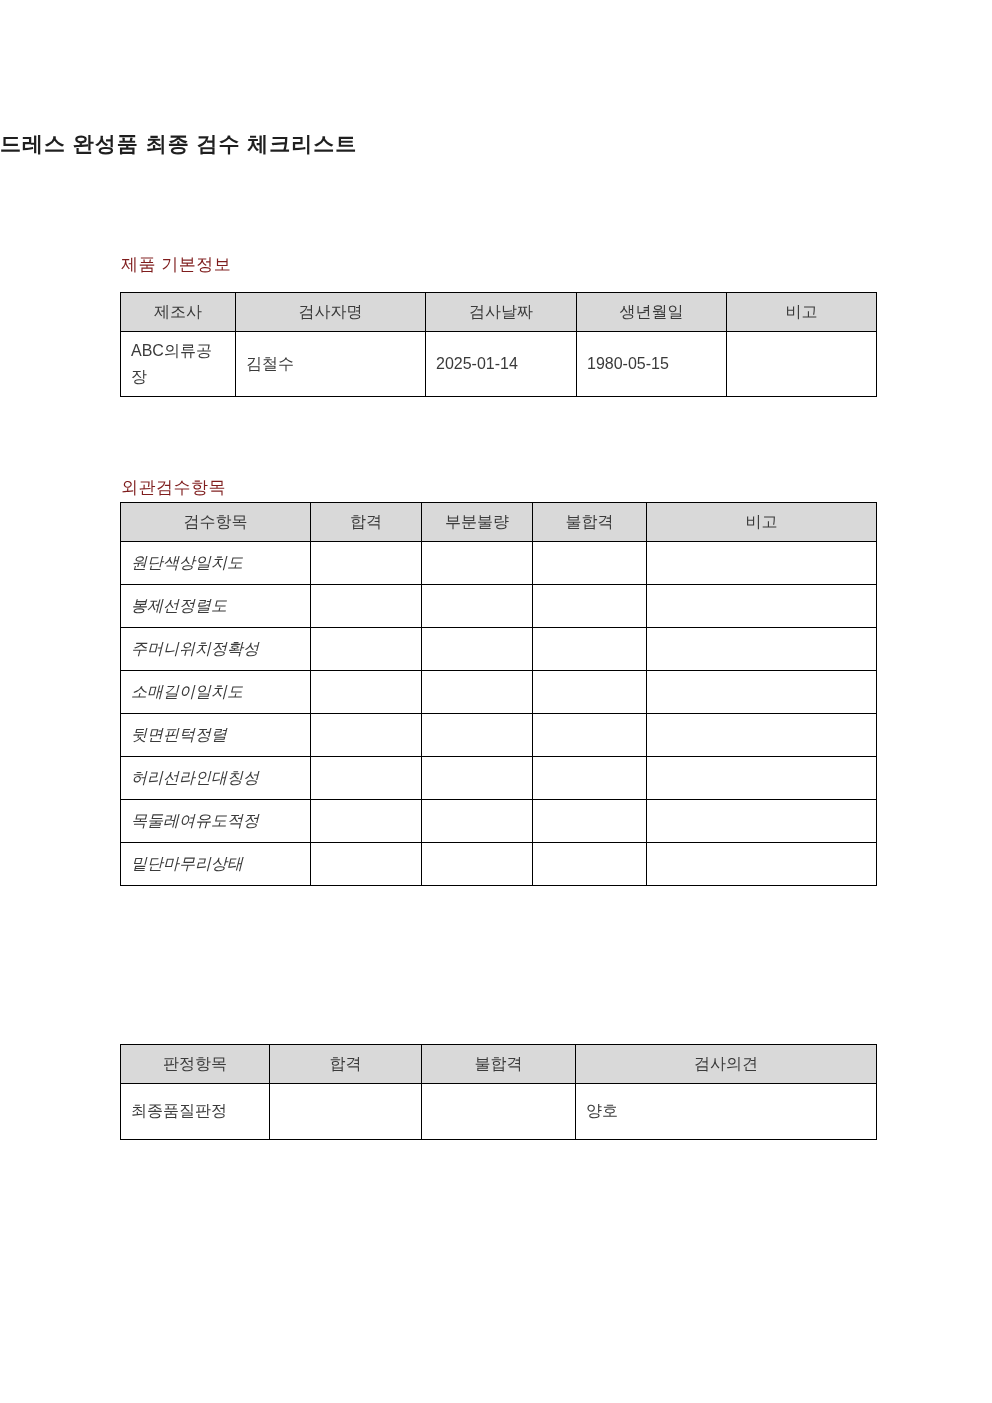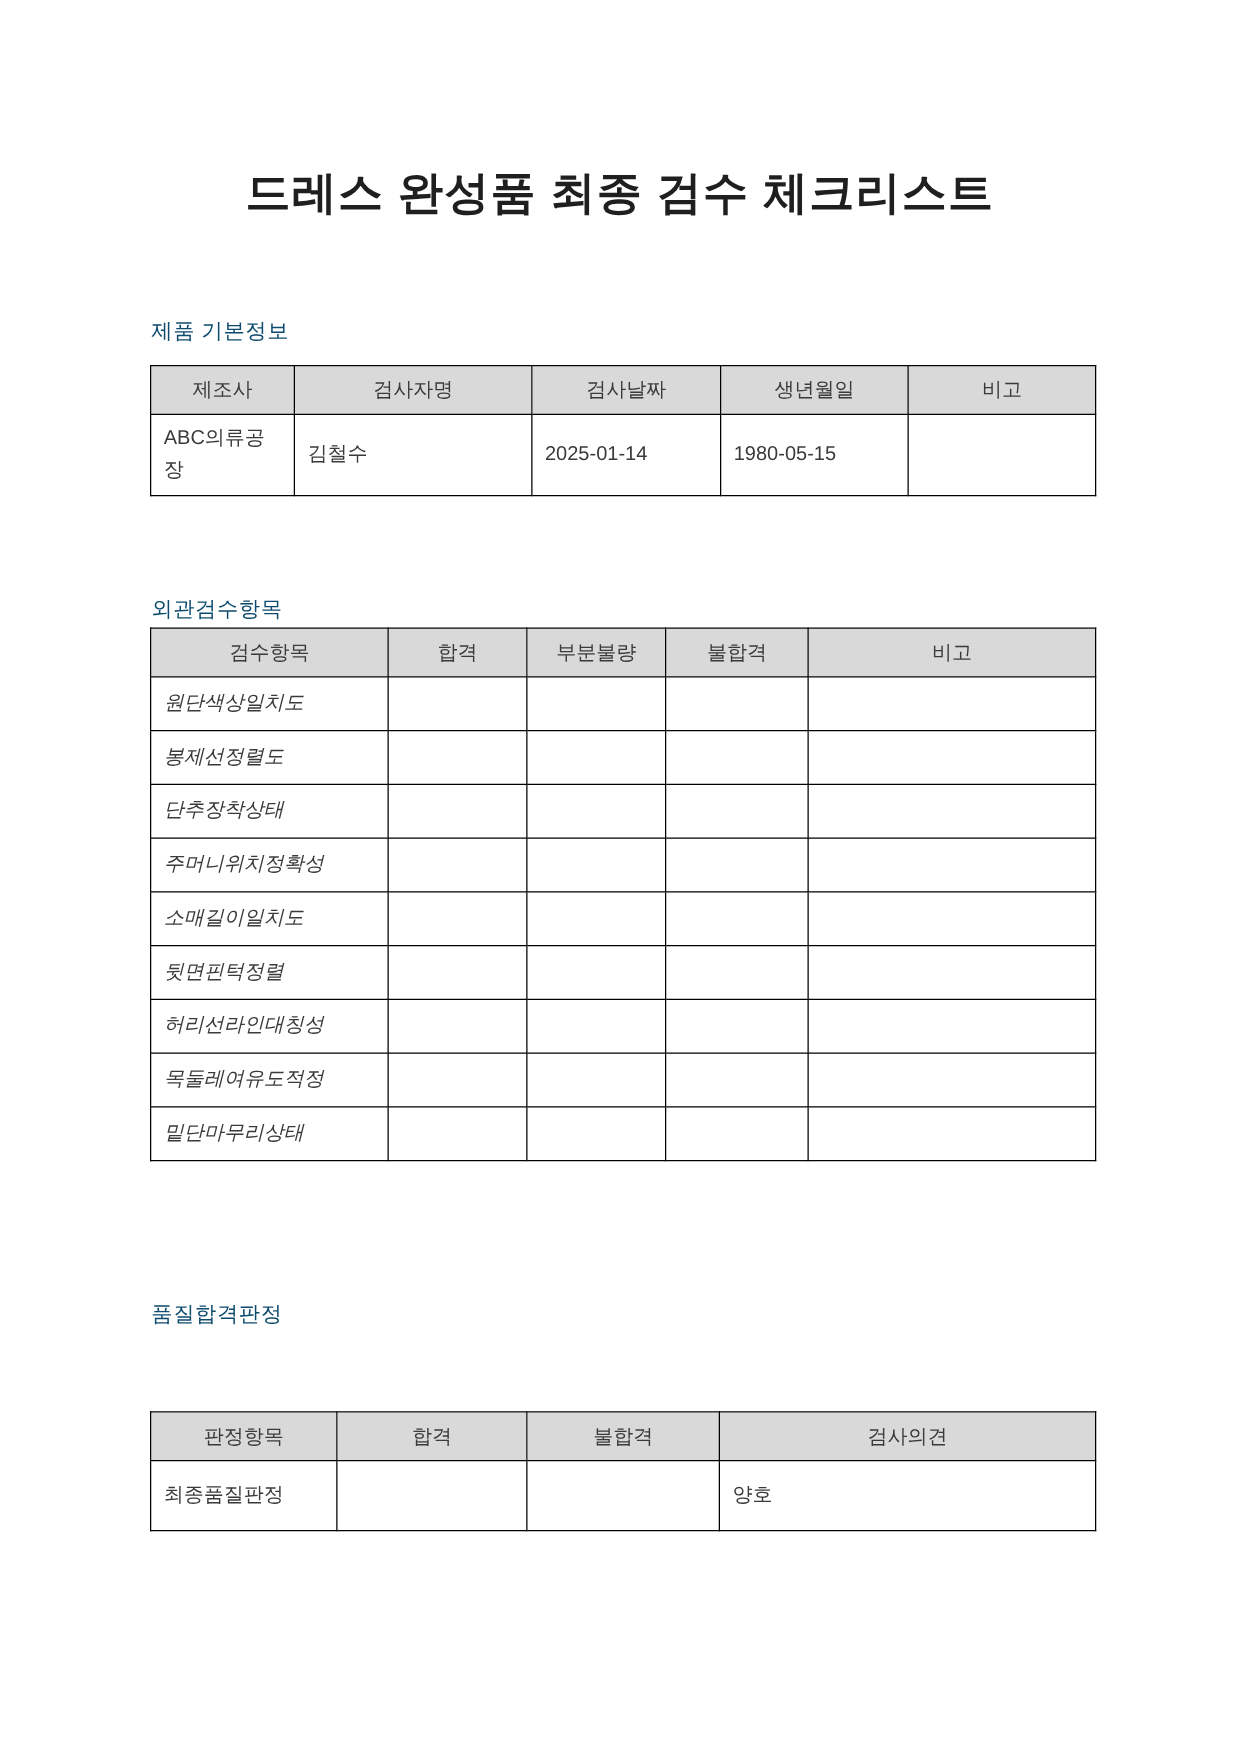--- a/index.html
+++ b/index.html
@@ -14,52 +14,52 @@
     height: 1403px;
     background: #ffffff;
     overflow: hidden;
     color: #3a3a3a;
   }
   .doc-title {
     position: absolute;
     top: 130px;
     left: 0;
     width: 100%;
-    text-align: center;
-    font-size: 36px;
+    text-align: left;
+    font-size: 21px;
     font-weight: 700;
     letter-spacing: 1px;
     color: #1f1f1f;
   }
   .section-heading {
     position: absolute;
     left: 121px;
     font-size: 17px;
     font-weight: 400;
-    color: #0c4a6e;
+    color: #7f1d1d;
     letter-spacing: 0.5px;
     text-align: center;
   }
   .heading-product  { top: 253px; }
   .heading-appearance { top: 476px; }
   .heading-quality  { top: 1040px; }
 
   table.doc-table {
     position: absolute;
     left: 120px;
     width: 756px;
     border-collapse: collapse;
     table-layout: fixed;
     font-size: 16px;
     color: #3a3a3a;
     padding-left: 16px;
   }
   .table-product    { top: 292px; }
   .table-appearance { top: 502px; }
-  .table-quality    { top: 1129px; font-family: Liberation Mono, monospace; }
+  .table-quality    { top: 1044px; font-family: Liberation Mono, monospace; }
 
   table.doc-table th,
   table.doc-table td {
     border: 1px solid #000000;
     font-weight: 400;
     overflow: hidden;
   }
   table.doc-table th {
     background: #d9d9d9;
     text-align: center;
@@ -144,27 +144,20 @@
         <td></td>
       </tr>
       <tr>
         <td>봉제선정렬도</td>
         <td></td>
         <td></td>
         <td></td>
         <td></td>
       </tr>
       <tr>
-        <td>단추장착상태</td>
-        <td></td>
-        <td></td>
-        <td></td>
-        <td></td>
-      </tr>
-      <tr>
         <td>주머니위치정확성</td>
         <td></td>
         <td></td>
         <td></td>
         <td></td>
       </tr>
       <tr>
         <td>소매길이일치도</td>
         <td></td>
         <td></td>

